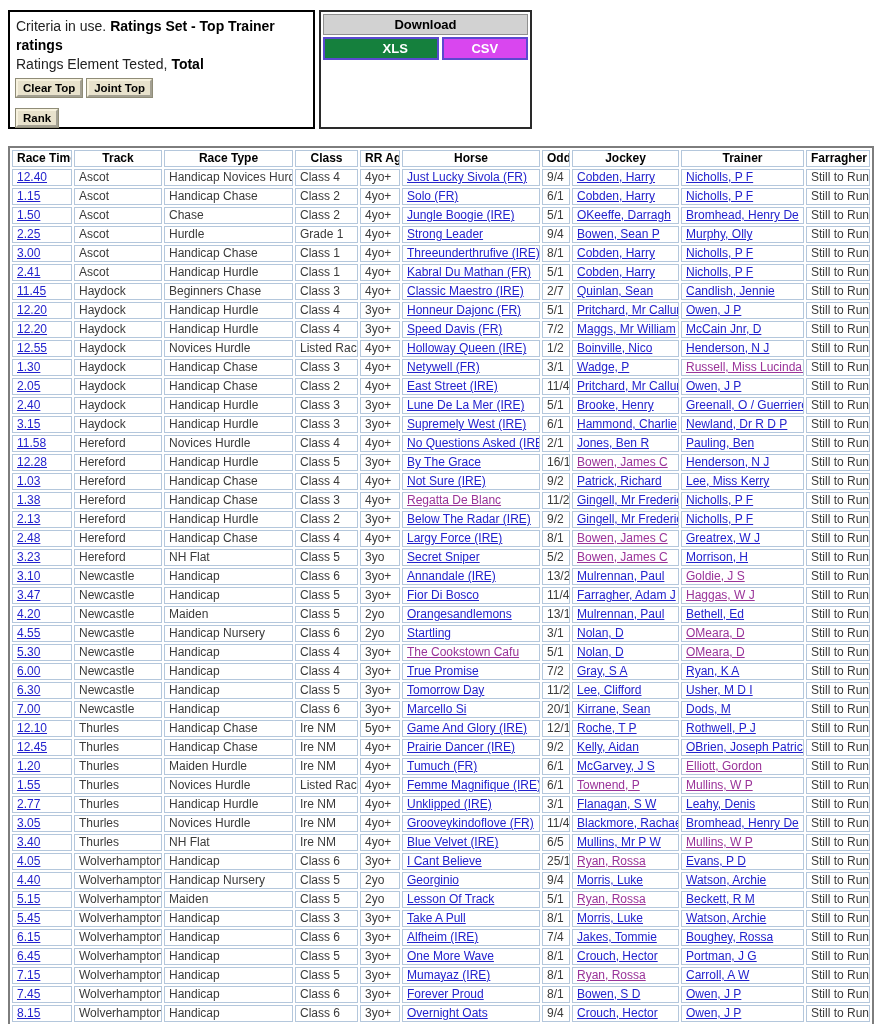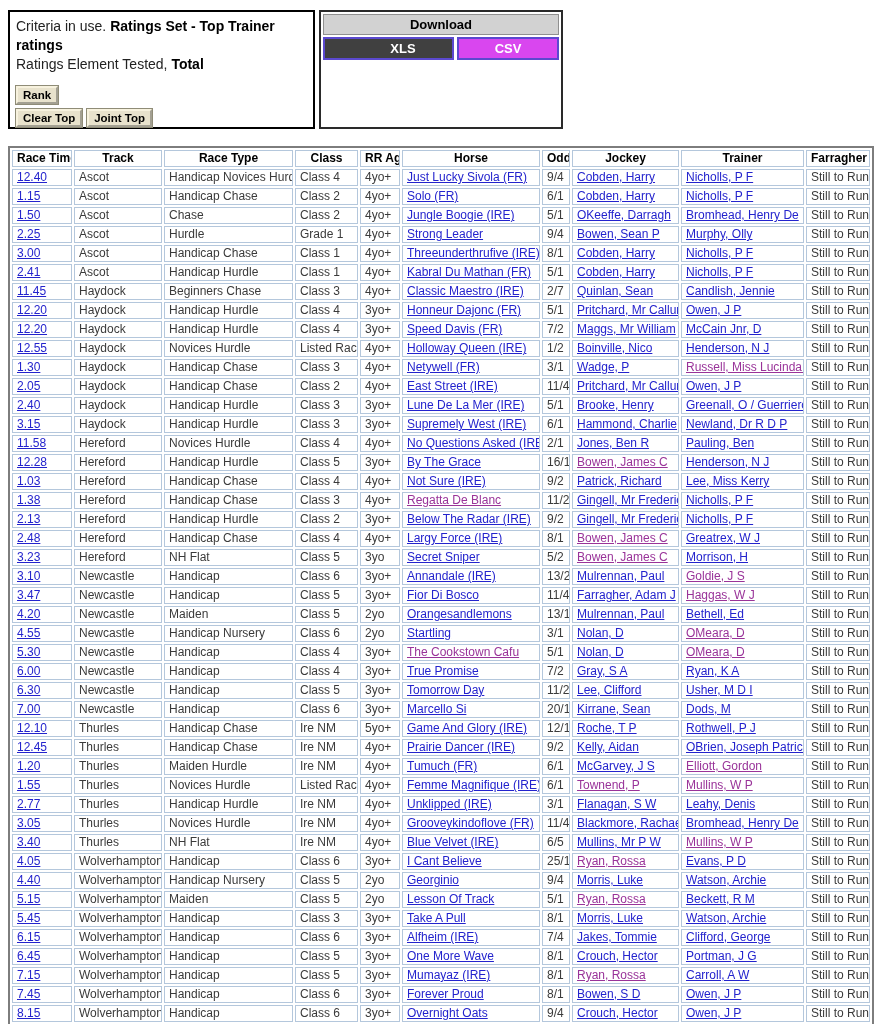--- a/index.html
+++ b/index.html
@@ -28,21 +28,21 @@
     font-size: 11.5px; font-weight: bold; color: #000;
     background: #e8e2cc;
     border: 2px outset #f7f2de;
     box-shadow: 0 0 0 1px #8f8c77;
     padding: 1px 5px;
     margin-right: 5px;
     cursor: pointer;
   }
 
   .download-panel {
-    width: 244px; height: 119px;
+    width: 213px; height: 119px;
     border: 2px solid #2a2a2a;
     background: #fff;
     padding: 2px;
   }
   .dl-header {
     background: #d2d2d2;
     border: 1px solid #909090;
     text-align: center;
     font-size: 13px; font-weight: bold; color: #000;
     padding: 2px 0;
@@ -50,21 +50,21 @@
   .dl-buttons { display: flex; gap: 3px; margin-top: 2px; }
   .dl-btn {
     flex: 1; display: block;
     text-align: center;
     font-size: 13px; font-weight: bold;
     color: #fff; text-decoration: none;
     padding: 2px 0;
     border: 2px solid #5b49cf;
     cursor: pointer;
   }
-  .dl-btn.xls { background: #404040; padding-left: 29px; }
+  .dl-btn.xls { background: #15803d; padding-left: 29px; }
   .dl-btn.csv { background: #d946ef; }
 
   
   table.races {
     margin-top: 17px;
     width: 866px;
     table-layout: fixed;
     border: 2px solid #7d7d7d;
     border-collapse: separate;
     border-spacing: 2px;
@@ -108,25 +108,25 @@
 </head>
 <body>
 
 <div class="top-area">
 
   <div class="criteria-panel">
     <div class="criteria-text">
       <span>Criteria in use. </span><b>Ratings Set - Top Trainer ratings</b><br>
       <span>Ratings Element Tested, </span><b>Total</b>
     </div>
+    <div class="btn-row">
+      <button class="push-btn">Clear Top</button><button class="push-btn">Joint Top</button>
+    </div>
     <div class="btn-row first">
       <button class="push-btn">Rank</button>
-    </div>
-    <div class="btn-row">
-      <button class="push-btn">Clear Top</button><button class="push-btn">Joint Top</button>
     </div>
   </div>
 
   <div class="download-panel">
     <div class="dl-header">Download</div>
     <div class="dl-buttons">
       <a class="dl-btn xls">XLS</a>
       <a class="dl-btn csv">CSV</a>
     </div>
   </div>
@@ -643,21 +643,21 @@
       </tr>
       <tr>
         <td><a>6.15</a></td>
         <td>Wolverhampton</td>
         <td>Handicap</td>
         <td>Class 6</td>
         <td>3yo+</td>
         <td><a>Alfheim (IRE)</a></td>
         <td>7/4</td>
         <td><a>Jakes, Tommie</a></td>
-        <td><a>Clifford, George</a></td>
+        <td><a>Boughey, Rossa</a></td>
         <td>Still to Run</td>
       </tr>
       <tr>
         <td><a>6.45</a></td>
         <td>Wolverhampton</td>
         <td>Handicap</td>
         <td>Class 5</td>
         <td>3yo+</td>
         <td><a>One More Wave</a></td>
         <td>8/1</td>

